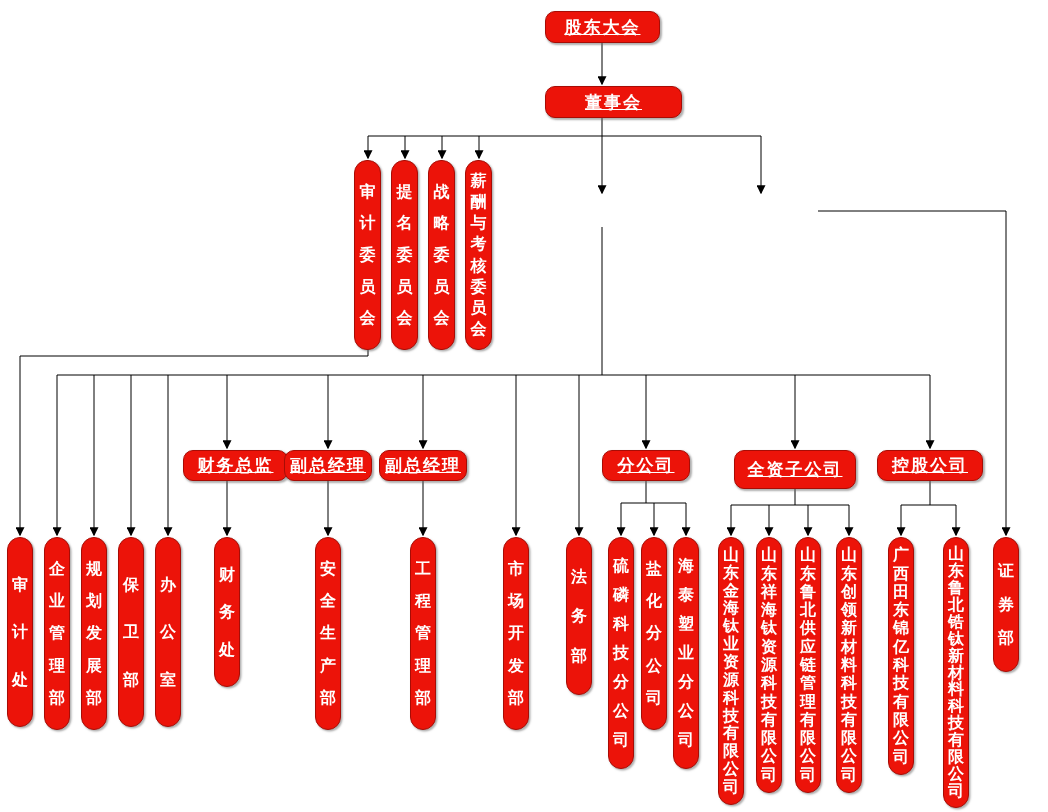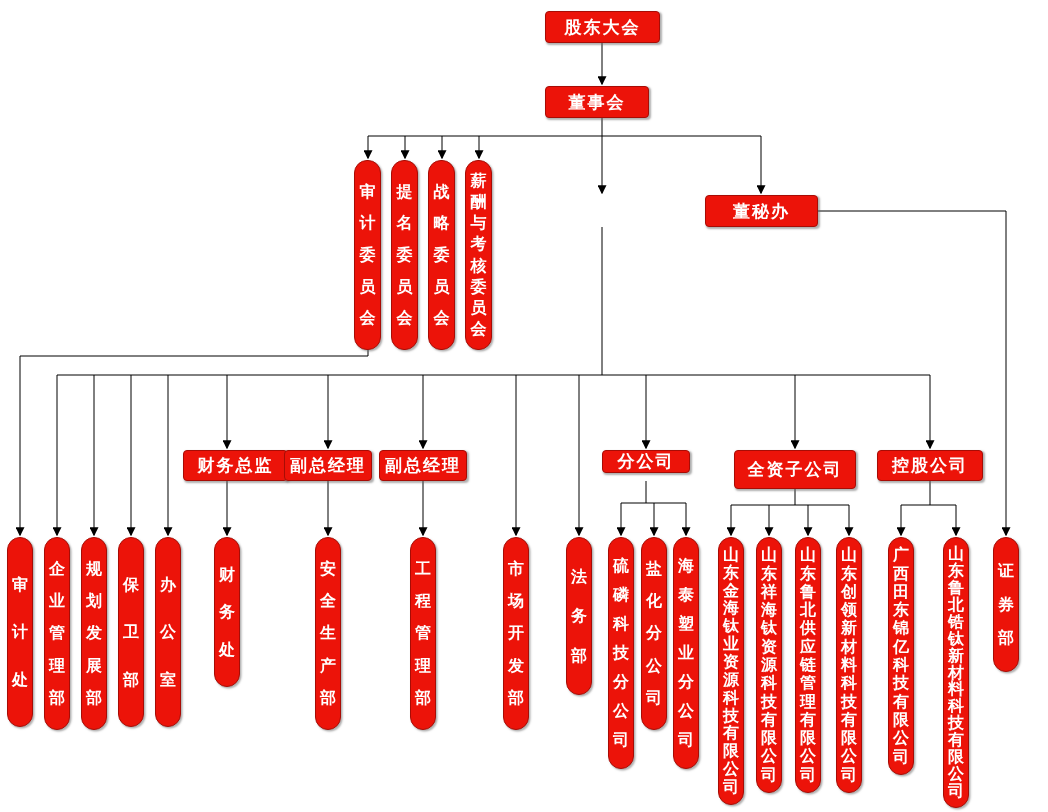--- a/index.html
+++ b/index.html
@@ -21,24 +21,25 @@
     border: 1px solid var(--edge);
     color: #ffffff;
     font-weight: bold;
     display: flex;
     align-items: center;
     justify-content: center;
     box-shadow: 1.5px 1.5px 2px rgba(110,110,110,0.55);
     z-index: 2;
   }
   .node.h {
-    border-radius: 4px;
+    border-radius: 10px;
     font-size: 17px;
     letter-spacing: 2px;
     white-space: nowrap;
+    text-decoration: underline;
   }
   .node.v {
     border-radius: 13px;
     font-size: 16px;
     flex-direction: column;
     justify-content: space-evenly;
     padding: 7px 0;
     line-height: 1;
   }
   .node.v span { display: block; line-height: 1; }
@@ -91,22 +92,21 @@
       <path d="M769,505 V535" marker-end="url(#arr)"></path>
       <path d="M808,505 V535" marker-end="url(#arr)"></path>
       <path d="M849,505 V535" marker-end="url(#arr)"></path>
       <path d="M930,481 V505 M901,505 H956"></path>
       <path d="M901,505 V535" marker-end="url(#arr)"></path>
       <path d="M956,505 V535" marker-end="url(#arr)"></path>
     </g>
   </svg>
 
   <div class="node h" style="left:545px;top:11px;width:115px;height:32px">股东大会</div>
-  <div class="node h" style="left:545px;top:86px;width:104px;height:32px">董事会</div>
-  <div class="node h" style="left:705px;top:195px;width:113px;height:32px">董秘办</div>
+  <div class="node h" style="left:545px;top:86px;width:137px;height:32px">董事会</div>
 
   <div class="node v" style="left:354px;top:160px;width:27px;height:190px">
       <span>审</span>
       <span>计</span>
       <span>委</span>
       <span>员</span>
       <span>会</span>
     </div>
   <div class="node v" style="left:391px;top:160px;width:27px;height:190px">
       <span>提</span>
@@ -129,21 +129,21 @@
       <span>考</span>
       <span>核</span>
       <span>委</span>
       <span>员</span>
       <span>会</span>
     </div>
 
   <div class="node h" style="left:183px;top:450px;width:105px;height:31px">财务总监</div>
   <div class="node h" style="left:284px;top:450px;width:88px;height:31px">副总经理</div>
   <div class="node h" style="left:379px;top:450px;width:88px;height:31px">副总经理</div>
-  <div class="node h" style="left:602px;top:450px;width:88px;height:23px">分公司</div>
+  <div class="node h" style="left:602px;top:450px;width:88px;height:31px">分公司</div>
   <div class="node h" style="left:734px;top:450px;width:122px;height:39px">全资子公司</div>
   <div class="node h" style="left:877px;top:450px;width:106px;height:31px">控股公司</div>
 
   <div class="node v" style="left:7px;top:537px;width:26px;height:190px">
       <span>审</span>
       <span>计</span>
       <span>处</span>
     </div>
   <div class="node v" style="left:44px;top:537px;width:26px;height:193px">
       <span>企</span>

